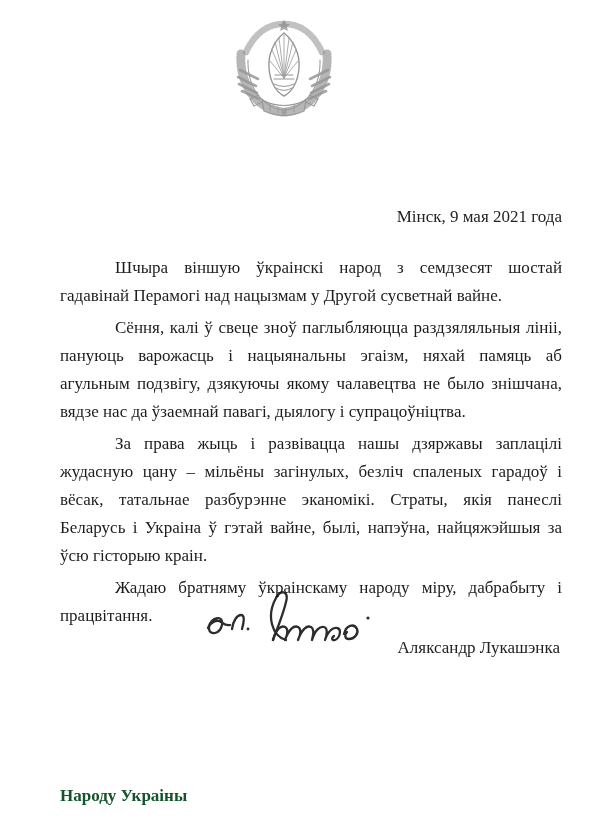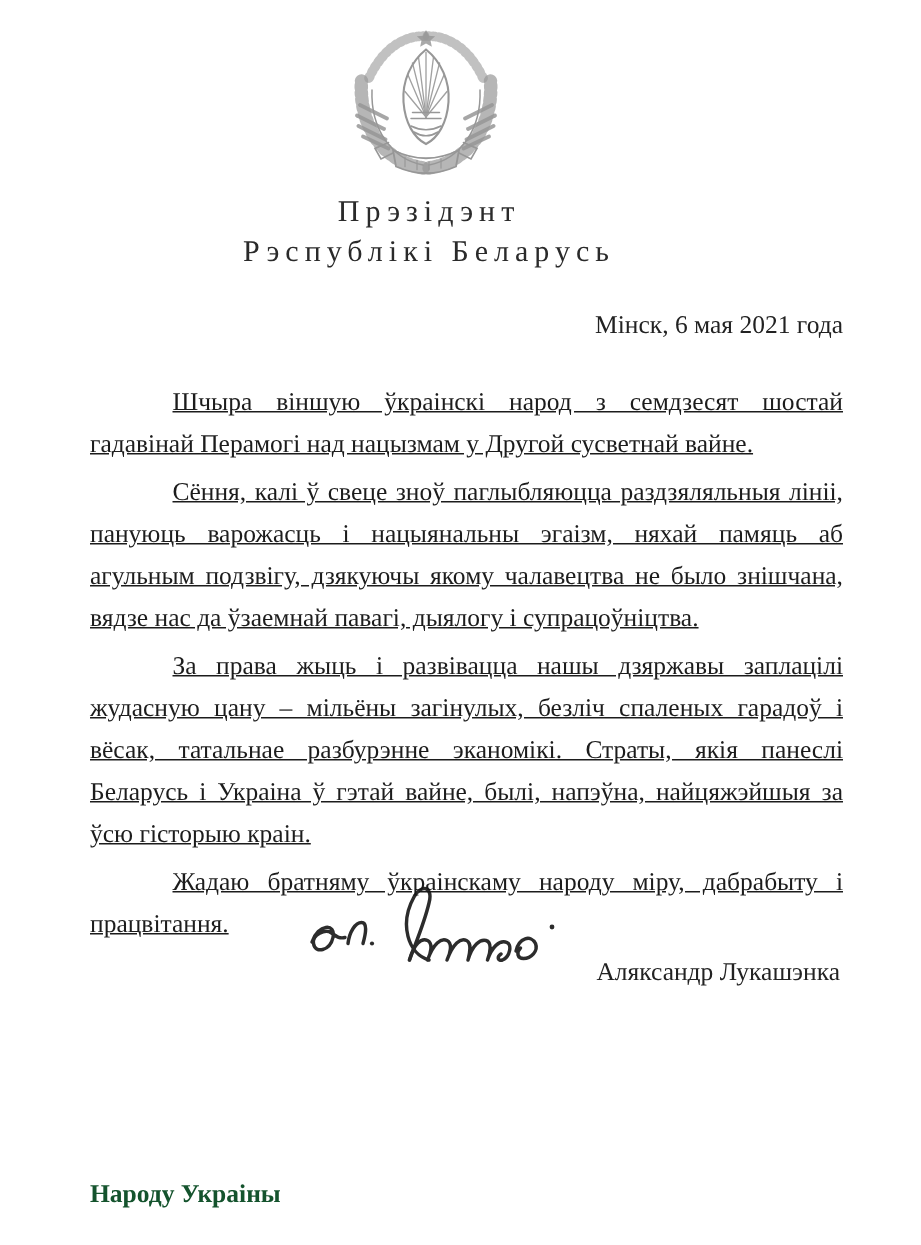--- a/index.html
+++ b/index.html
@@ -39,21 +39,20 @@
   }
 
   .body-text {
     position: absolute;
     top: 254px; left: 60px;
     width: 502px;
     font-size: 17px;
     line-height: 28px;
     text-align: justify;
     color: #1c1c1c;
-    text-decoration: underline;
   }
   .body-text p {
     margin: 0 0 4px 0;
     text-indent: 55px;
   }
 
   .signature {
     position: absolute;
     top: 588px; left: 198px;
     width: 190px; height: 60px;
@@ -125,26 +124,22 @@
         <path d="M48 70 Q56 75 64 70" stroke-width="1"></path>
 
         <path d="M34 82 Q56 93 78 82 L76 93 Q56 102 36 93 Z" stroke-width="1.2"></path>
         <path d="M42 87 v6 M50 89 v6 M58 90 v5 M66 88 v6" stroke-width="1" opacity="0.8"></path>
         <path d="M31 77 l-9 4 4 7 8 -4" stroke-width="1.1"></path>
         <path d="M81 77 l9 4 -4 7 -8 -4" stroke-width="1.1"></path>
       </g>
     </svg>
   </div>
 
-  <div class="letterhead">
-    <div>Прэзідэнт</div>
-    <div>Рэспублікі Беларусь</div>
-  </div>
 
-  <div class="dateline">Мінск, 6 мая 2021 года</div>
+  <div class="dateline">Мінск, 9 мая 2021 года</div>
 
   <div class="body-text">
     <p>Шчыра віншую ўкраінскі народ з семдзесят шостай гадавінай Перамогі над нацызмам у Другой сусветнай вайне.</p>
     <p>Сёння, калі ў свеце зноў паглыбляюцца раздзяляльныя лініі, пануюць варожасць і нацыянальны эгаізм, няхай памяць аб агульным подзвігу, дзякуючы якому чалавецтва не было знішчана, вядзе нас да ўзаемнай павагі, дыялогу і супрацоўніцтва.</p>
     <p>За права жыць і развівацца нашы дзяржавы заплацілі жудасную цану – мільёны загінулых, безліч спаленых гарадоў і вёсак, татальнае разбурэнне эканомікі. Страты, якія панеслі Беларусь і Украіна ў гэтай вайне, былі, напэўна, найцяжэйшыя за ўсю гісторыю краін.</p>
     <p>Жадаю братняму ўкраінскаму народу міру, дабрабыту і працвітання.</p>
   </div>
 
   <div class="signature">
     <svg viewBox="0 0 190 60" xmlns="http://www.w3.org/2000/svg">

